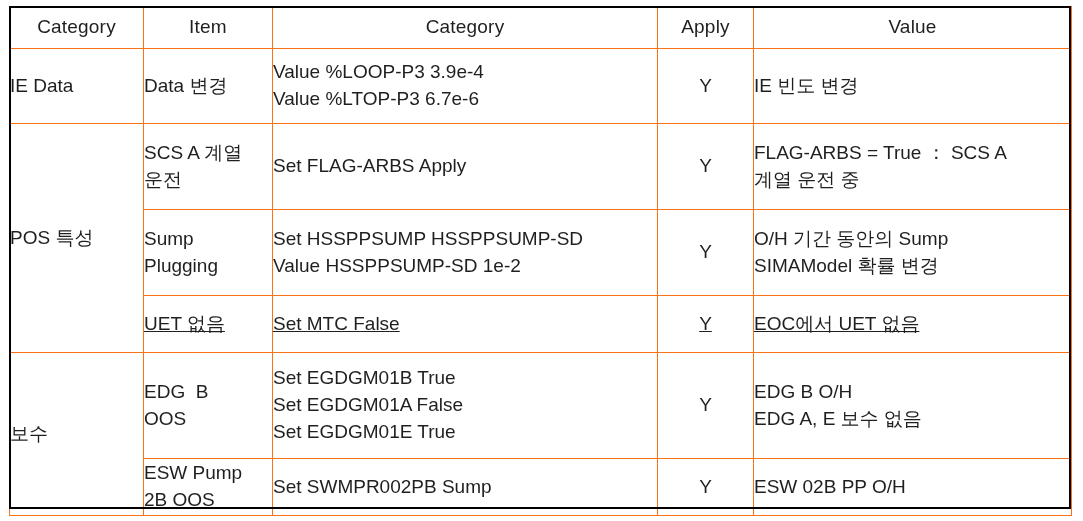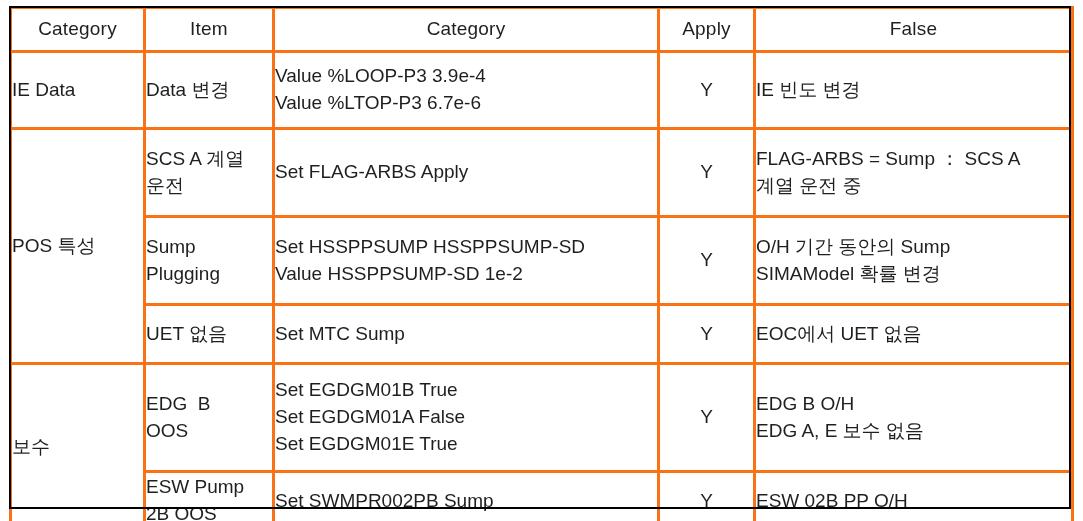--- a/index.html
+++ b/index.html
@@ -27,21 +27,21 @@
     left: 9px;
     top: 6px;
     width: 1062px;
     border-collapse: collapse;
     table-layout: fixed;
     background: #ffffff;
   }
 
   table.spec-table td,
   table.spec-table th {
-    border: 3px solid #f97316;
+    border: 1px solid #f97316;
     padding: 0;
     vertical-align: middle;
     font-weight: normal;
     font-size: 19px;
     line-height: 1.42;
     color: #1f1f1f;
     background: #ffffff;
   }
 
   
@@ -94,21 +94,21 @@
   }
   .lines .ln {
     display: block;
     white-space: pre;
   }
 
   
   tr.r-ie       td { height: 74px; }
   tr.r-scs      td { height: 85px; }
   tr.r-sump     td { height: 85px; }
-  tr.r-uet      td { height: 56px; }
+  tr.r-uet      td { height: 56px; text-decoration: underline; }
   tr.r-edg      td { height: 105px; }
   tr.r-esw      td { height: 56px; }
 </style>
 </head>
 <body>
 
 <div class="sheet">
 
   <table class="spec-table">
     <colgroup>
@@ -118,21 +118,21 @@
       <col class="c-apply">
       <col class="c-remark">
     </colgroup>
 
     <thead>
       <tr>
         <th>Category</th>
         <th>Item</th>
         <th>Category</th>
         <th>Apply</th>
-        <th>False</th>
+        <th>Value</th>
       </tr>
     </thead>
 
     <tbody>
 
       <tr class="r-ie">
         <td class="cat" rowspan="1">IE Data</td>
         <td class="item">
           <span class="lines">
               <span class="ln">Data 변경</span>
@@ -161,21 +161,21 @@
             </span>
         </td>
         <td class="cell">
           <span class="lines">
               <span class="ln">Set FLAG-ARBS Apply</span>
             </span>
         </td>
         <td class="cell-center">Y</td>
         <td class="cell">
           <span class="lines">
-              <span class="ln">FLAG-ARBS = Sump ： SCS A</span>
+              <span class="ln">FLAG-ARBS = True ： SCS A</span>
               <span class="ln">계열 운전 중</span>
             </span>
         </td>
       </tr>
 
       <tr class="r-sump">
         <td class="item">
           <span class="lines">
               <span class="ln">Sump</span>
               <span class="ln">Plugging</span>
@@ -197,21 +197,21 @@
       </tr>
 
       <tr class="r-uet">
         <td class="item">
           <span class="lines">
               <span class="ln">UET 없음</span>
             </span>
         </td>
         <td class="cell">
           <span class="lines">
-              <span class="ln">Set MTC Sump</span>
+              <span class="ln">Set MTC False</span>
             </span>
         </td>
         <td class="cell-center">Y</td>
         <td class="cell">
           <span class="lines">
               <span class="ln">EOC에서 UET 없음</span>
             </span>
         </td>
       </tr>
 

